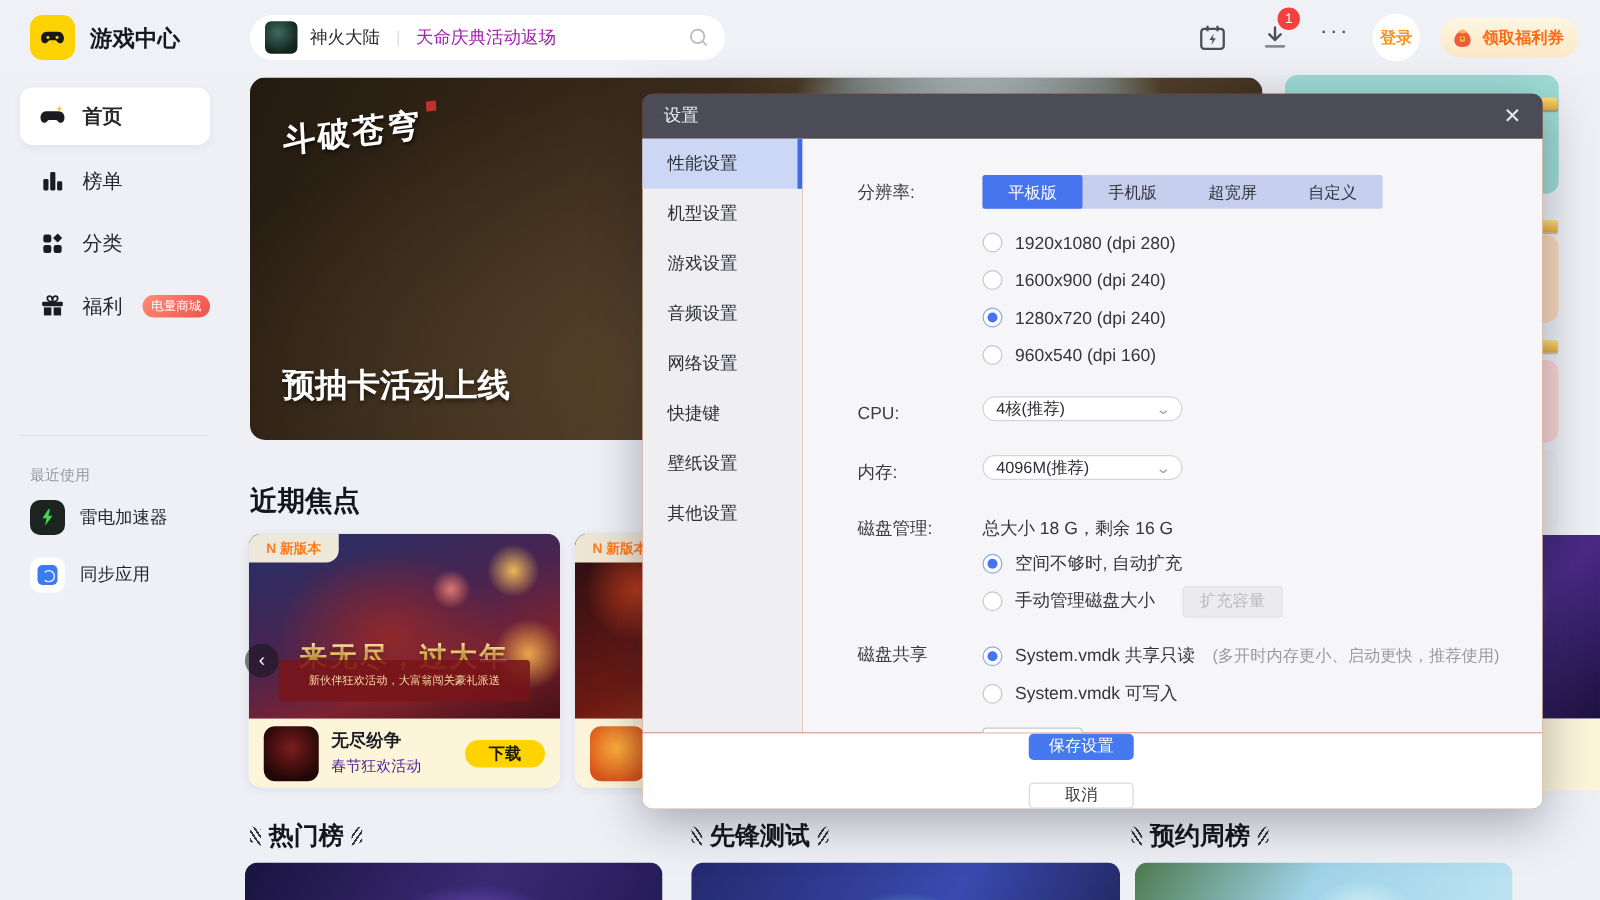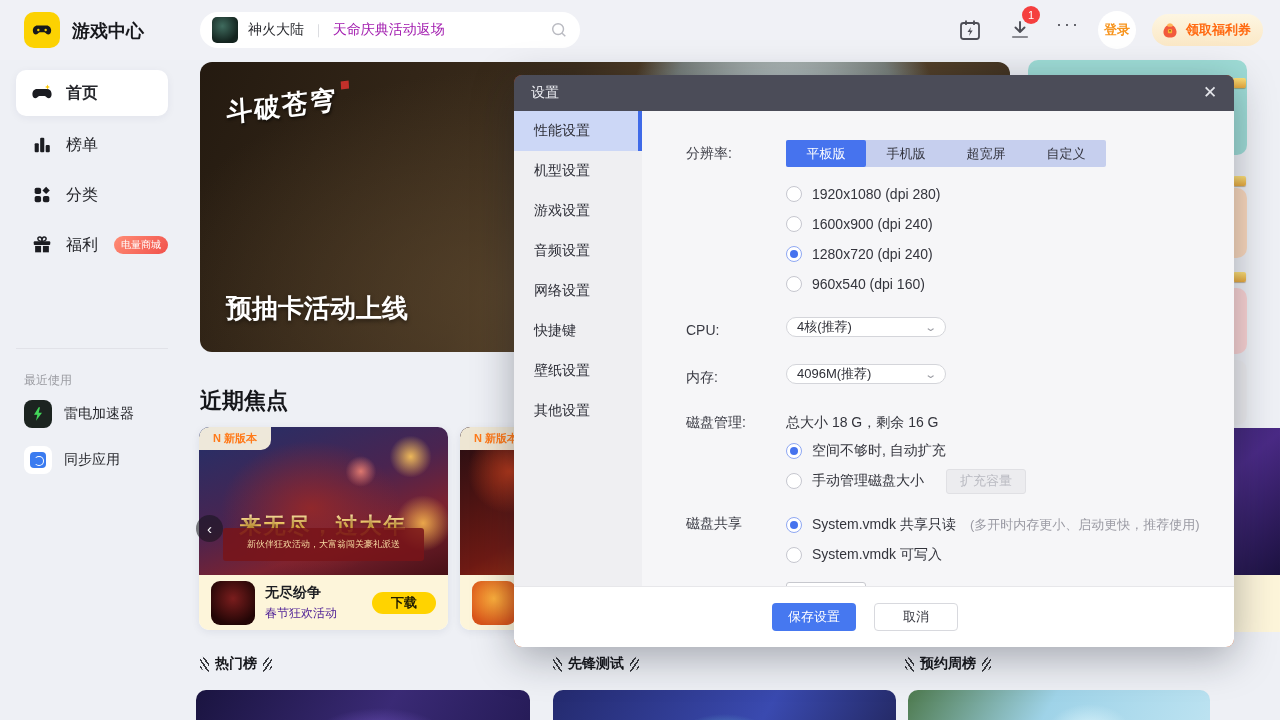--- a/index.html
+++ b/index.html
@@ -70,21 +70,21 @@
   .fc-footer{position:absolute;left:0;right:0;bottom:0;height:55px;background:#fdf5da;display:flex;align-items:center;padding:0 12px;gap:10px;}
   .fc-gicon{width:44px;height:44px;border-radius:9px;flex:none;}
   .fc1-gicon{background:radial-gradient(circle at 50% 40%,#7a1d1d,#230606 75%);}
   .fc2-gicon{background:radial-gradient(circle at 50% 40%,#ffb23d,#d9541a 80%);}
   .fc-meta{flex:1;min-width:0;}
   .fc-name{font-size:14px;font-weight:bold;color:#1c1d22;}
   .fc-desc{font-size:12px;color:#4c1d95;margin-top:3px;}
   .dl-btn{flex:none;width:64px;height:22px;border-radius:15px;background:#ffd300;color:#201c00;font-size:13px;font-weight:bold;display:flex;align-items:center;justify-content:center;}
   .carousel-prev{position:absolute;left:196px;top:515px;width:27px;height:27px;border-radius:50%;background:rgba(20,20,25,.55);color:#fff;font-size:15px;display:flex;align-items:center;justify-content:center;z-index:2;}
 
-  .section-title{position:absolute;top:655px;font-size:14px;font-weight:bold;color:#15161a;z-index:1;display:flex;align-items:center;gap:6px;}
+  .section-title{position:absolute;top:655px;font-size:20px;font-weight:bold;color:#15161a;z-index:1;display:flex;align-items:center;gap:6px;}
   .tw{width:9px;height:16px;flex:none;}
   .tw-l{background:repeating-linear-gradient(55deg,transparent 0 2.5px,#3a3b40 2.5px 4px);clip-path:polygon(0 0,100% 20%,100% 100%,0 80%);}
   .tw-r{background:repeating-linear-gradient(-55deg,transparent 0 2.5px,#3a3b40 2.5px 4px);clip-path:polygon(0 20%,100% 0,100% 80%,0 100%);}
   .bottom-card{position:absolute;top:690px;height:60px;border-radius:10px 10px 0 0;z-index:1;}
   .bc1{background:radial-gradient(90px 40px at 55% 80%,rgba(120,90,200,.8),rgba(60,40,120,0) 75%),linear-gradient(120deg,#1a1440 0%,#3a2a75 55%,#241a55 100%);}
   .bc2{background:radial-gradient(70px 40px at 50% 90%,rgba(120,220,230,.8),rgba(60,120,200,0) 75%),linear-gradient(120deg,#242a6e 0%,#3a4ab0 60%,#22265e 100%);}
   .bc3{background:radial-gradient(60px 40px at 60% 70%,rgba(230,250,255,.8),rgba(160,220,240,0) 70%),linear-gradient(120deg,#4e7a4e 0%,#9fd3e8 45%,#bfe4f2 100%);}
 
   
   .rc-card{position:absolute;border-radius:10px;z-index:1;}
@@ -94,21 +94,21 @@
   
   #modal{position:absolute;left:502px;top:75px;width:720px;height:572px;z-index:50;border-radius:8px;box-shadow:0 10px 40px rgba(20,25,40,.35);background:#c2410c;margin-left:12px;}
   .m-header{position:absolute;left:0;top:0;right:0;height:36px;background:#4b4c58;border-radius:8px 8px 0 0;display:flex;align-items:center;padding:0 14px 0 17px;}
   .m-title{font-size:14px;color:#ecedf2;flex:1;}
   .m-close{width:20px;height:20px;color:#e4e5ea;font-size:17px;line-height:19px;text-align:center;}
   .m-nav{position:absolute;left:0;top:36px;width:128px;bottom:61px;background:#efeff2;}
   .mnav-item{position:relative;height:40px;display:flex;align-items:center;padding-left:20px;font-size:14px;color:#2e2f38;}
   .mnav-item.active{background:#ccd7f6;}
   .mnav-item.active::after{content:"";position:absolute;right:0;top:0;bottom:0;width:4px;background:#3f6ae8;}
   .m-content{position:absolute;left:128px;top:36px;right:0;bottom:61px;background:#f6f6f8;overflow:hidden;}
-  .m-footer{position:absolute;left:0;right:0;bottom:0;height:61px;background:#fff;border-top:1px solid #e7e7ea;border-radius:0 0 8px 8px;display:flex;align-items:center;justify-content:center;padding-right:18px;gap:18px;}
+  .m-footer{position:absolute;left:0;right:0;bottom:0;height:61px;background:#fff;border-top:1px solid #e7e7ea;border-radius:0 0 8px 8px;display:flex;align-items:center;justify-content:flex-start;padding-right:18px;gap:18px;flex-direction:column;}
   .btn-save{width:84px;height:28px;border-radius:4px;background:#4678f0;color:#fff;font-size:13px;display:flex;align-items:center;justify-content:center;}
   .btn-cancel{width:84px;height:28px;border-radius:4px;background:#fff;border:1px solid #d8d9de;color:#35363e;font-size:13px;display:flex;align-items:center;justify-content:center;}
 
   .mrow{display:flex;align-items:flex-start;margin-left:44px;}
   .mlabel{width:100px;flex:none;font-size:14px;color:#3a3b44;line-height:27px;}
   .tabs{display:flex;background:#c6cfee;border-radius:2px;}
   .tab{width:80px;height:27px;line-height:27px;text-align:center;font-size:13px;color:#33343e;}
   .tab.active{background:#4673ee;color:#fff;border-radius:2px;}
   .radio-row{display:flex;align-items:center;gap:10px;height:30px;font-size:14px;color:#33343c;}
   .radio{width:16px;height:16px;border-radius:50%;background:#fff;border:1px solid #c6c7cf;position:relative;flex:none;}

